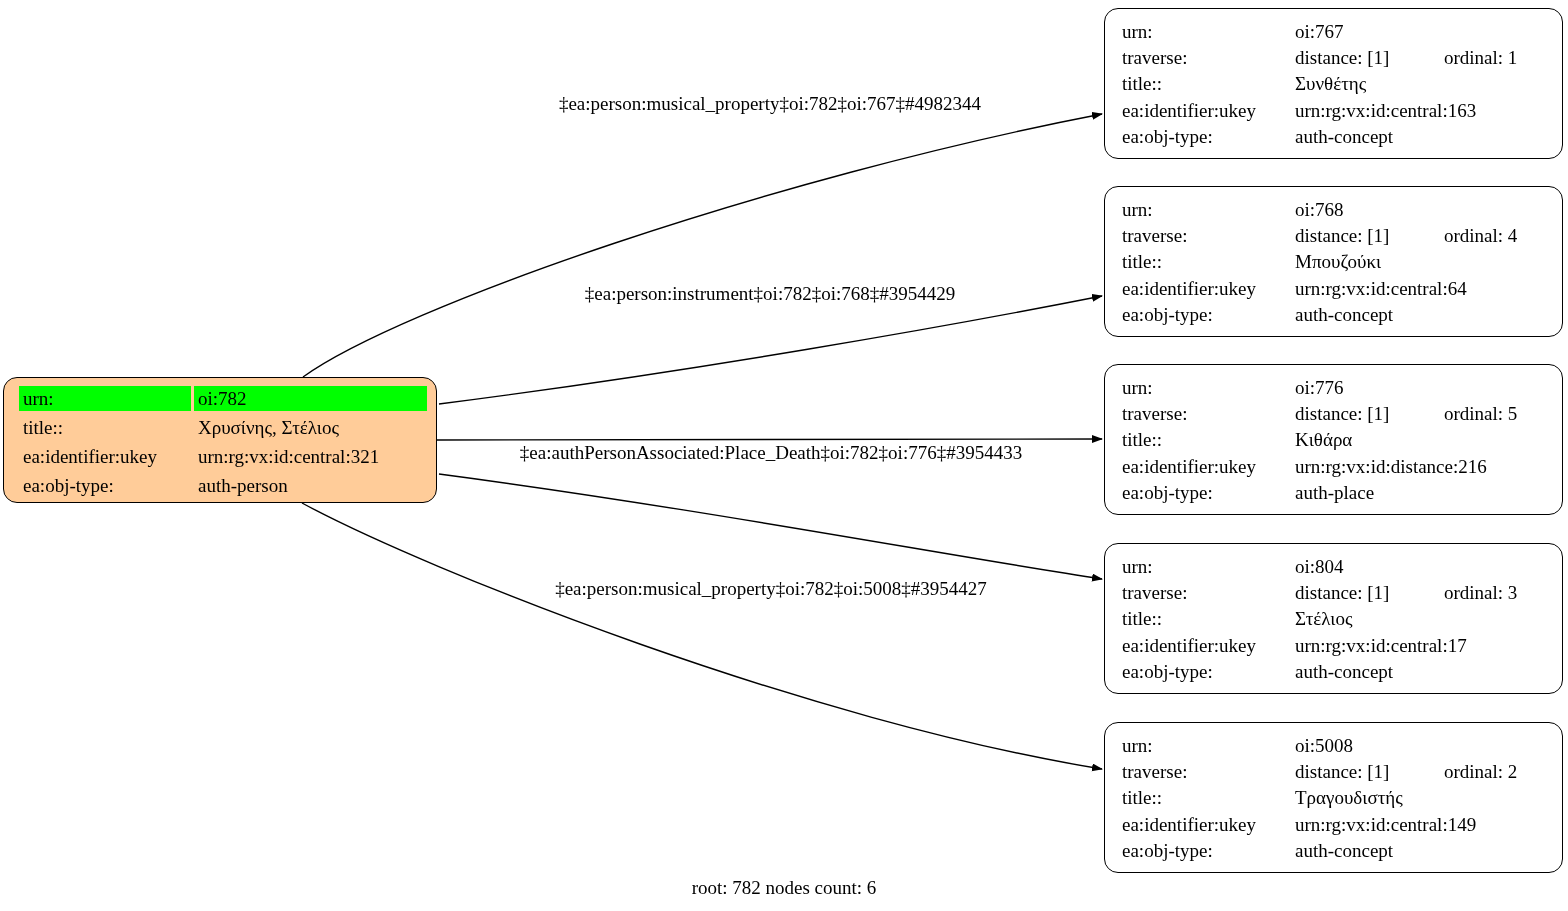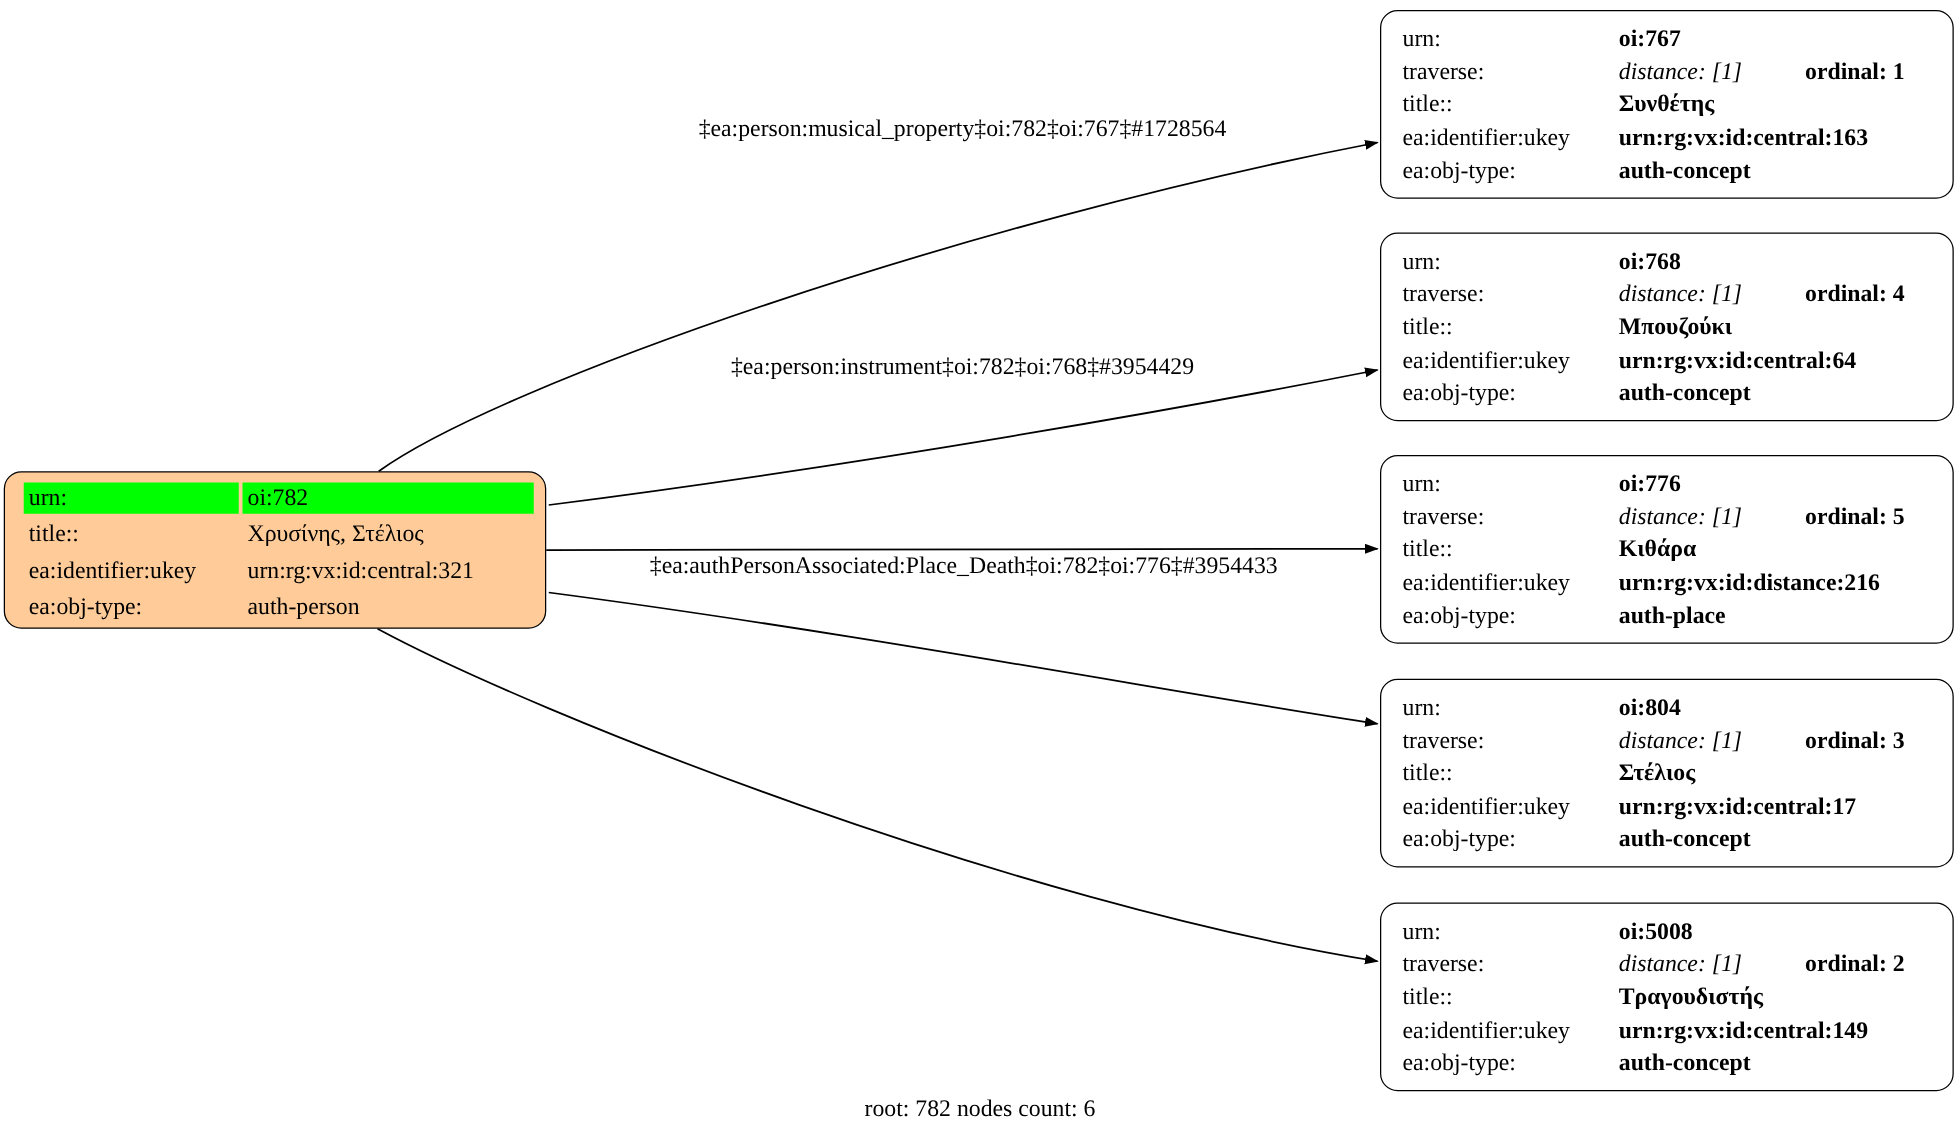--- a/index.html
+++ b/index.html
@@ -26,22 +26,22 @@
   .hl{background:#00ff00;}
 
   
   .gnode{
     position:absolute;left:1104px;width:459px;height:151px;
     background:#ffffff;border:1.5px solid #000;border-radius:14px;
     padding:10px 8px 9px 17px;
   }
   .gnode .row{display:flex;align-items:center;height:26.2px;}
   .gnode .k{width:173px;flex:none;}
-  .gnode .v{flex:1;font-weight:bold;}
-  .gnode .vd{width:149px;flex:none;font-style:italic;}
+  .gnode .v{flex:1;}
+  .gnode .vd{width:149px;flex:none;}
 
   .edge-label{
     position:absolute;white-space:nowrap;transform:translateX(-50%);
     line-height:19px;background:transparent;
   }
   .footer-label{
     position:absolute;white-space:nowrap;transform:translateX(-50%);
     left:784px;top:877px;
   }
 </style>
@@ -195,19 +195,20 @@
     <div class="row">
       <span class="k">ea:identifier:ukey</span>
       <span class="v">urn:rg:vx:id:central:149</span>
     </div>
     <div class="row">
       <span class="k">ea:obj-type:</span>
       <span class="v">auth-concept</span>
     </div>
   </div>
 
-  <div class="edge-label" style="left:770px;top:94px;">‡ea:person:musical_property‡oi:782‡oi:767‡#1728564</div>
+  <div class="edge-label" style="left:770px;top:94px;">‡ea:person:musical_property‡oi:782‡oi:767‡#4982344</div>
   <div class="edge-label" style="left:770px;top:284px;">‡ea:person:instrument‡oi:782‡oi:768‡#3954429</div>
   <div class="edge-label" style="left:771px;top:443px;">‡ea:authPersonAssociated:Place_Death‡oi:782‡oi:776‡#3954433</div>
+  <div class="edge-label" style="left:771px;top:579px;">‡ea:person:musical_property‡oi:782‡oi:5008‡#3954427</div>
 
   <div class="footer-label">root: 782 nodes count: 6</div>
 
 </div>
 
 </body></html>

